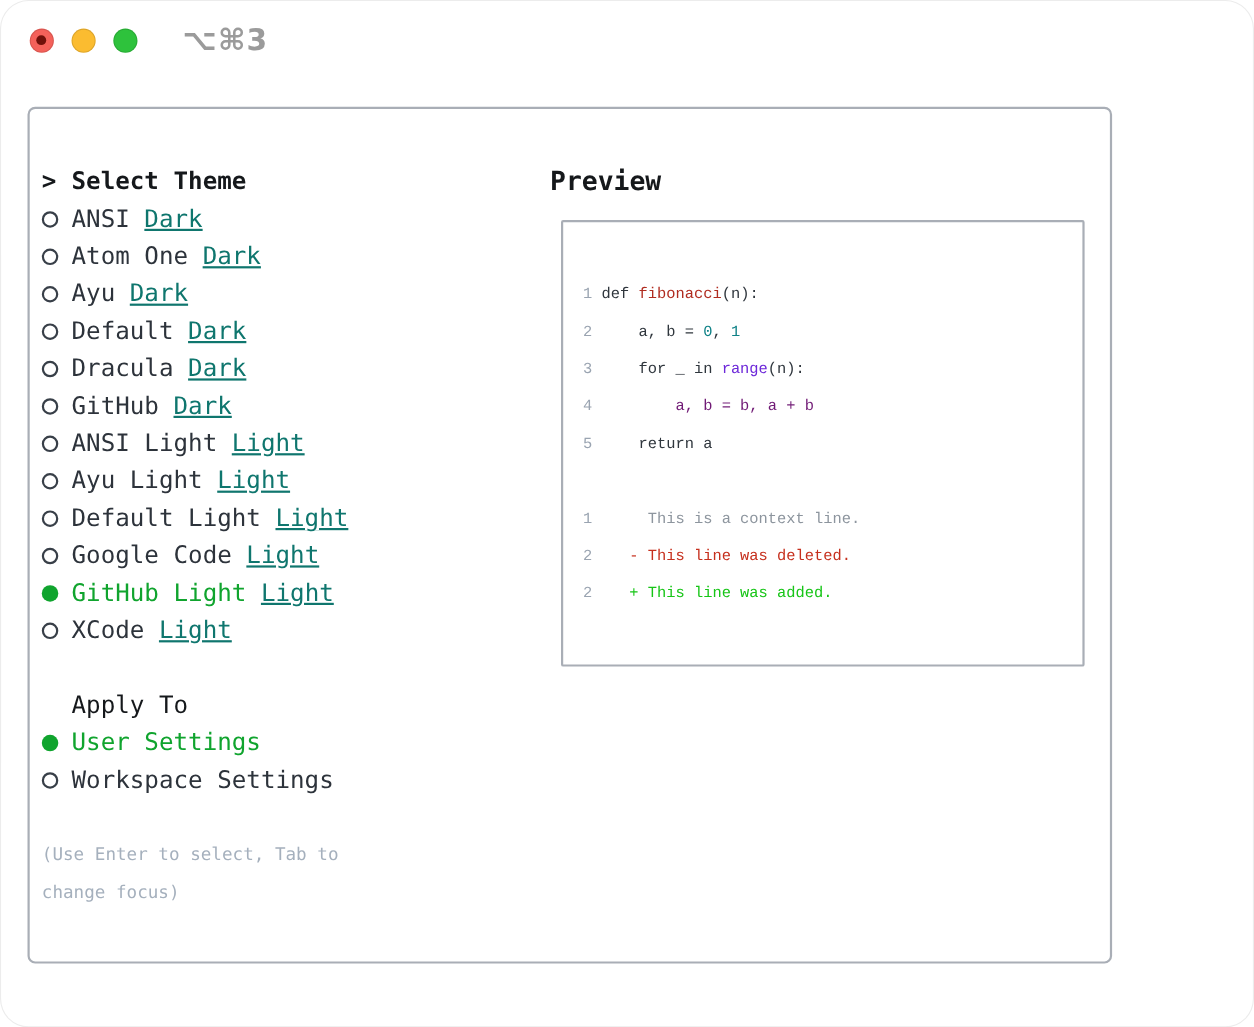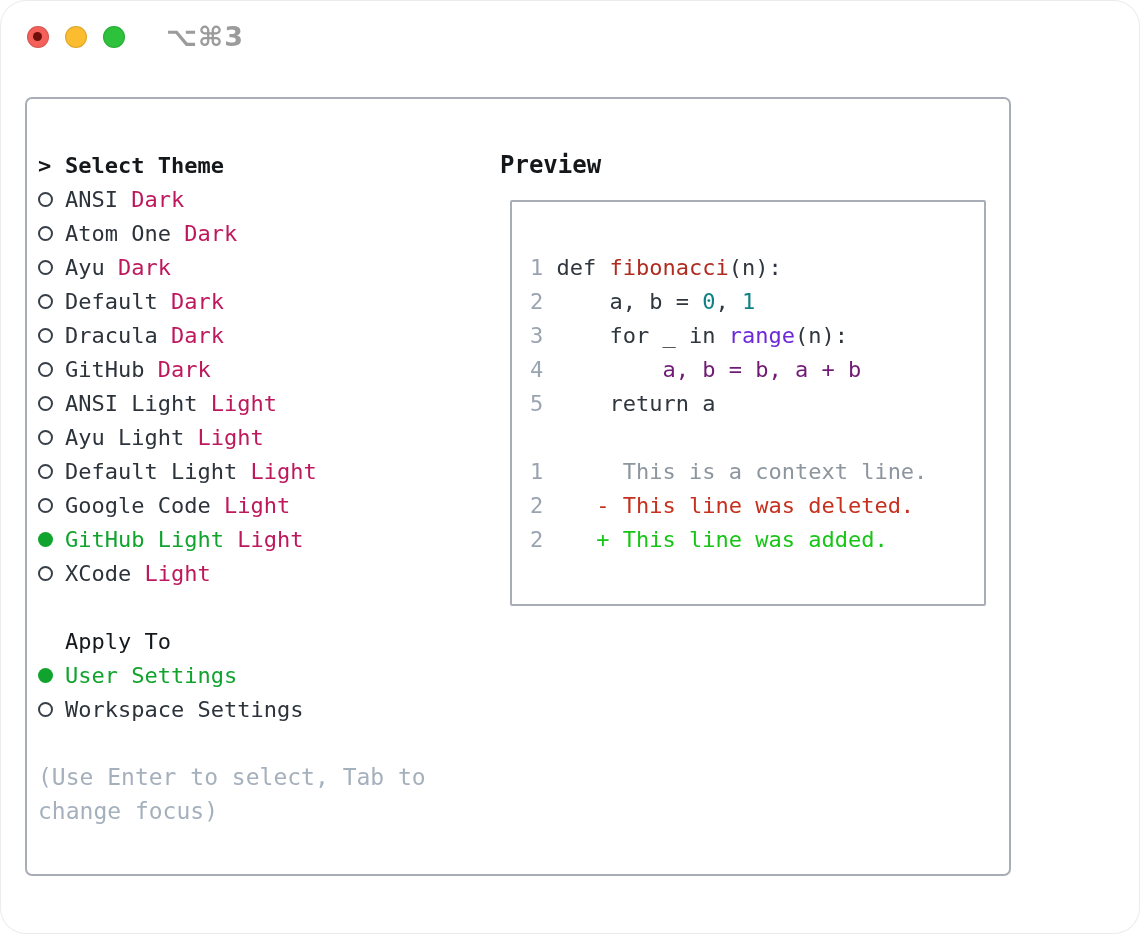--- a/index.html
+++ b/index.html
@@ -24,30 +24,30 @@
   .left-col{position:absolute;left:11px;top:49px;}
   .row{height:34px;display:flex;align-items:center;font-size:22px;color:#2d333b;}
   .spacer{height:34px;}
   .bullet-slot{width:27px;display:flex;align-items:center;}
   .bullet-o{width:11px;height:11px;border:2px solid #383f48;border-radius:50%;}
   .bullet-f{width:15px;height:15px;border-radius:50%;}
   .chev{font-weight:700;color:#15181b;}
   .hdr{font-weight:700;color:#15181b;}
   .subhdr{color:#15181b;}
   .txt{white-space:pre;}
-  .tag{color:#be185d;}
-  .hint{position:absolute;left:11px;top:661px;font-size:23px;line-height:34px;
+  .tag{color:#0f766e;text-decoration:underline;}
+  .hint{position:absolute;left:11px;top:661px;font-size:16px;line-height:34px;
         color:#a5b0bd;white-space:pre;}
   
   .preview-hdr{position:absolute;left:473px;top:49px;height:34px;display:flex;
                align-items:center;font-size:24px;font-weight:700;color:#15181b;}
   .preview-box{position:absolute;left:483px;top:101px;width:476px;height:406px;
                border:2px solid #a9aeb6;border-radius:2px;box-sizing:border-box;
                padding:49px 0 0 18px;background:#ffffff;}
-  .cl{height:34px;font-size:22px;line-height:34px;white-space:pre;}
+  .cl{height:34px;font-size:14px;line-height:34px;white-space:pre;font-family:Liberation Mono, monospace;}
   .ln{color:#9aa4b1;}
 </style>
 </head>
 <body>
 
 <div class="stage">
   <div class="window">
 
     <div class="traffic t-red"></div>
     <div class="traffic t-yellow"></div>

